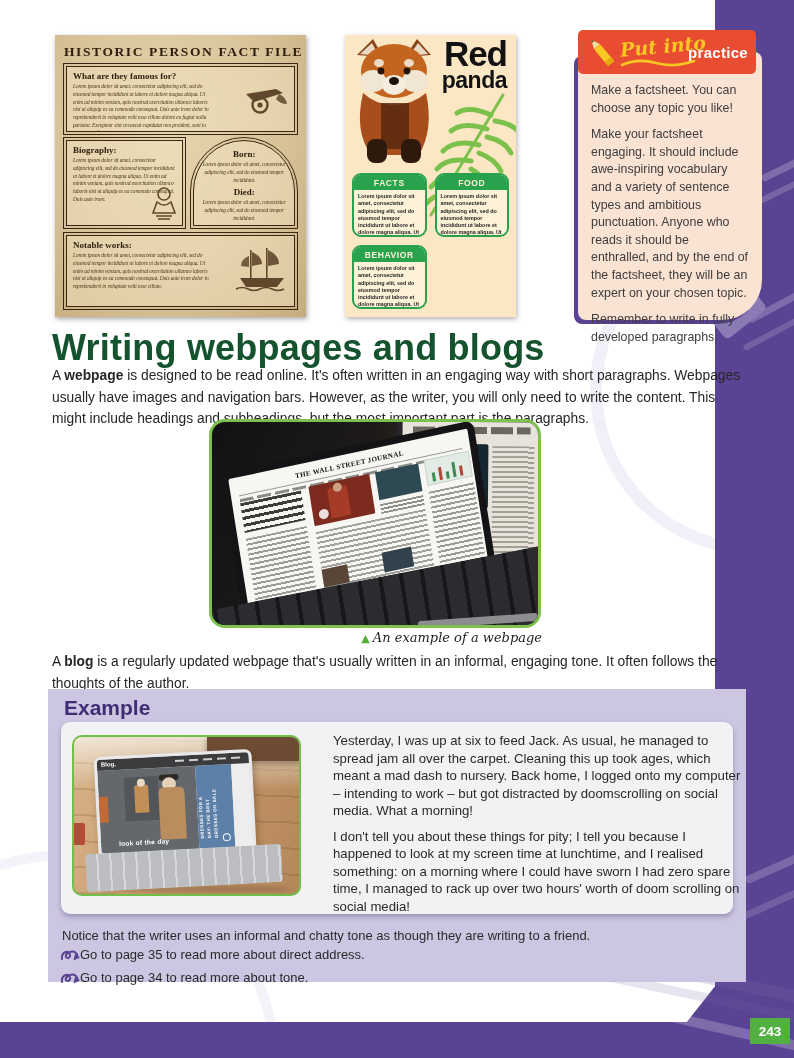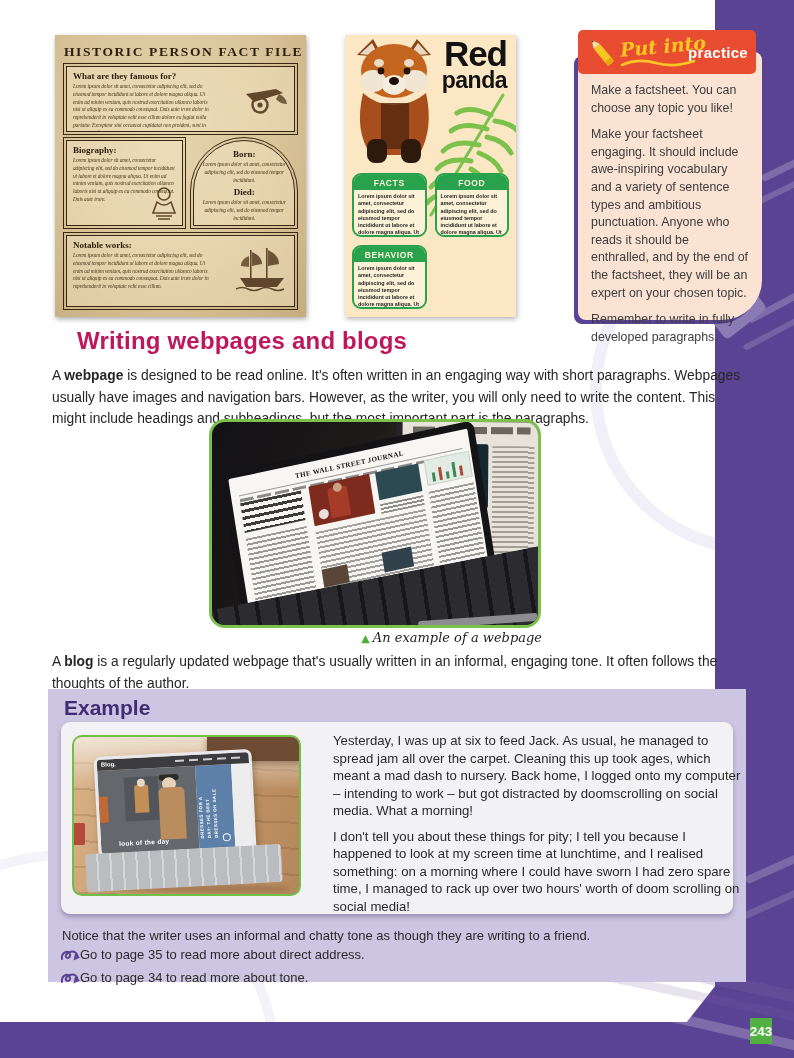--- a/index.html
+++ b/index.html
@@ -20,21 +20,21 @@
   .sw-a1 { left:758px; top:158px; width:80px; height:7px; background:rgba(255,255,255,.22); transform:rotate(-26deg); }
   .sw-a2 { left:752px; top:180px; width:90px; height:6px; background:rgba(255,255,255,.18); transform:rotate(-26deg); }
   .sw-b1 { left:744px; top:296px; width:90px; height:7px; background:rgba(255,255,255,.22); transform:rotate(-28deg); }
   .sw-b2 { left:738px; top:322px; width:100px; height:6px; background:rgba(255,255,255,.16); transform:rotate(-28deg); }
   .sw-c1 { left:742px; top:858px; width:92px; height:8px; background:rgba(255,255,255,.20); transform:rotate(-24deg); }
   .sw-c2 { left:736px; top:894px; width:100px; height:7px; background:rgba(255,255,255,.15); transform:rotate(-24deg); }
   .sw-d1 { left:430px; top:966px; width:500px; height:12px; background:rgba(124,106,173,.24); transform:rotate(12deg); }
   .sw-d2 { left:470px; top:994px; width:480px; height:9px;  background:rgba(124,106,173,.18); transform:rotate(12deg); }
   .sw-d3 { left:620px; top:1030px; width:260px; height:10px; background:rgba(255,255,255,.22); transform:rotate(13deg); }
 
-  .page-num { position:absolute; left:750px; top:1018px; width:22px; height:26px; background:#52b043;
+  .page-num { position:absolute; left:750px; top:1018px; width:40px; height:26px; background:#52b043;
           color:#fff; font-weight:800; font-size:13.5px; display:flex; align-items:center; justify-content:center; z-index:5; }
 
   
   .fact-file { position:absolute; left:55px; top:35px; width:251px; height:282px; z-index:3;
         background:radial-gradient(ellipse at 45% 35%, #e6d5ae 0%, #d9c49a 55%, #c6ac7d 100%);
         box-shadow:1px 2px 5px rgba(0,0,0,.35); padding:7px 9px;
         font-family:"Liberation Serif", serif; color:#33220f; }
   .ff-title { text-align:center; font-weight:bold; font-size:13.5px; letter-spacing:1.6px; color:#2d1c0b;
         white-space:nowrap; margin:2px 0 6px; }
   .ff-box { position:relative; border:1px solid #3a2713; outline:1px solid #3a2713; outline-offset:2px;
@@ -79,22 +79,22 @@
   .pr-head { position:absolute; left:0; top:0; width:178px; height:44px; background:#e84c31;
         border-radius:5px; z-index:2; }
   .pr-script { position:absolute; left:42px; top:5px; font-family:"DejaVu Serif", serif; font-style:italic;
         font-weight:bold; font-size:19px; color:#f8c723; transform:rotate(-5deg); }
   .pr-underline { position:absolute; left:42px; top:29px; }
   .pr-word { position:absolute; right:8px; top:14px; color:#fff; font-weight:800; font-size:15px; letter-spacing:.3px; }
   .pr-pencil { position:absolute; left:4px; top:3px; }
   .pr-p { font-size:12.4px; line-height:1.42; color:#3d3d3d; margin-bottom:9px; }
 
   
-  .main-heading { position:absolute; left:52px; top:327px; font-size:24px; font-weight:800;
-        color:#be185d; z-index:3; letter-spacing:.2px;margin-left:25px; }
+  .main-heading { position:absolute; left:52px; top:327px; font-size:36px; font-weight:800;
+        color:#14532d; z-index:3; letter-spacing:.2px; }
   .body-para { position:absolute; left:52px; width:692px; font-size:13.8px; line-height:1.57; color:#262626; z-index:3; }
   .para1 { top:365px; }
   .para2 { top:651px; }
 
   .photo1 { position:absolute; left:209px; top:419px; width:332px; height:209px; border:3px solid #7cc14c;
         border-radius:16px; overflow:hidden; z-index:3;
         background:linear-gradient(115deg,#121114 0%,#1d1a19 40%,#453826 72%,#241f1a 100%); }
   .mon { position:absolute; right:-8px; top:-6px; width:150px; height:162px; background:#e7e3da;
         border:6px solid #26242a; border-radius:4px; transform:rotate(.5deg); }
   .mon .mhead { height:7px; margin:5px 10px 4px; background:repeating-linear-gradient(90deg,#6b675f 0 22px,transparent 22px 26px); }

